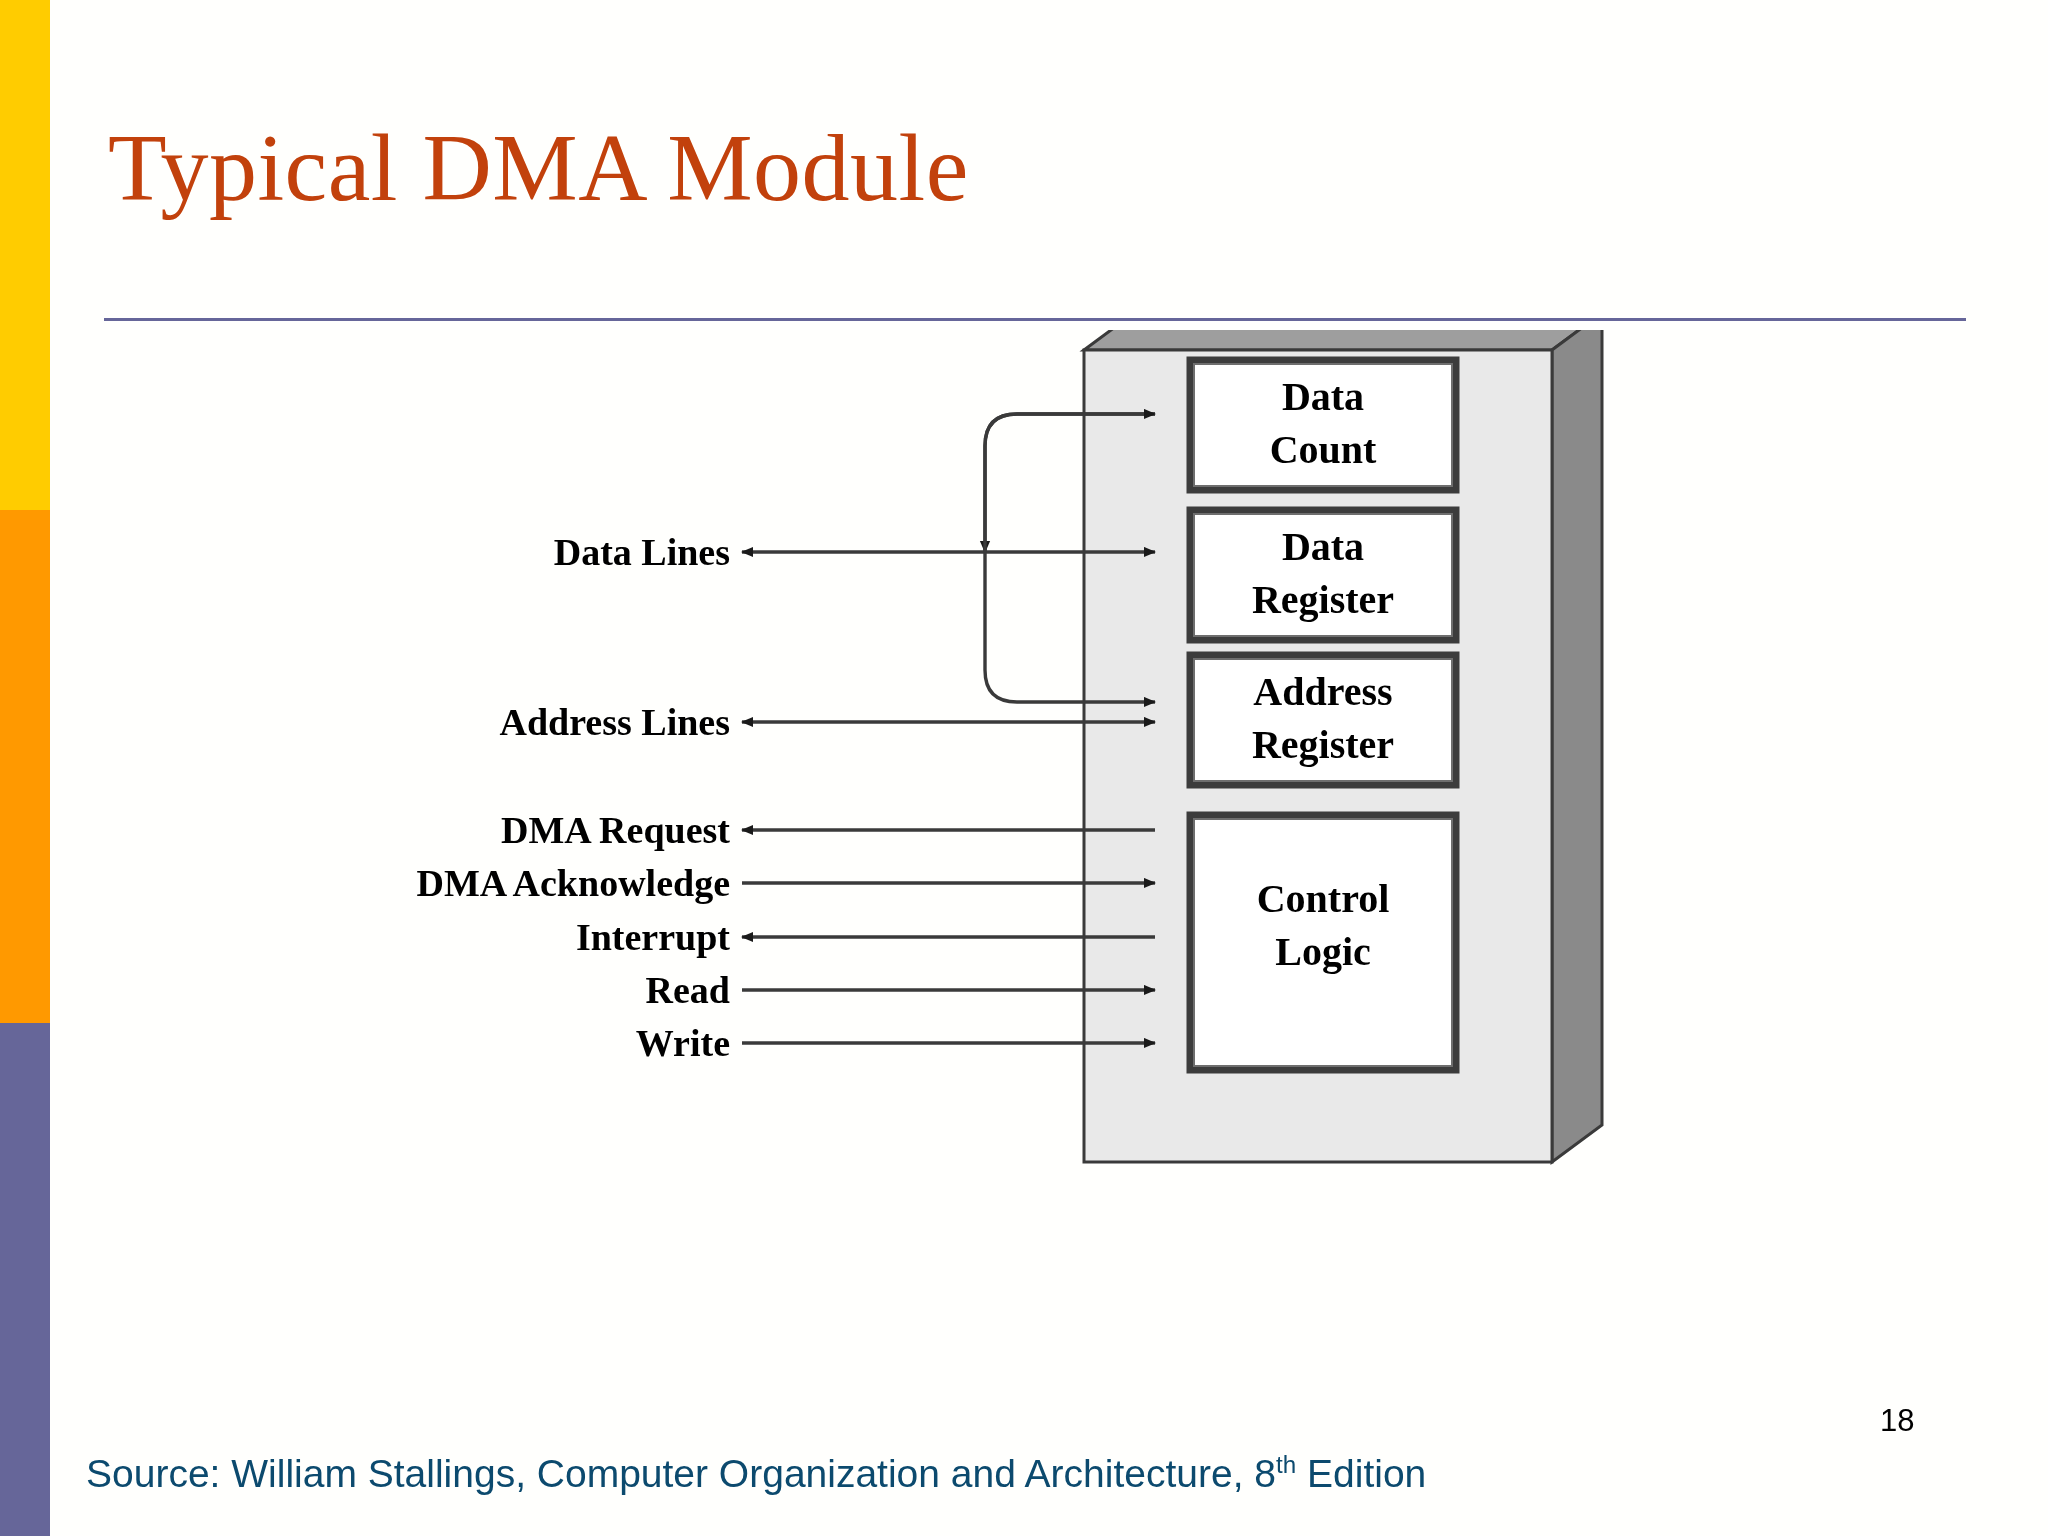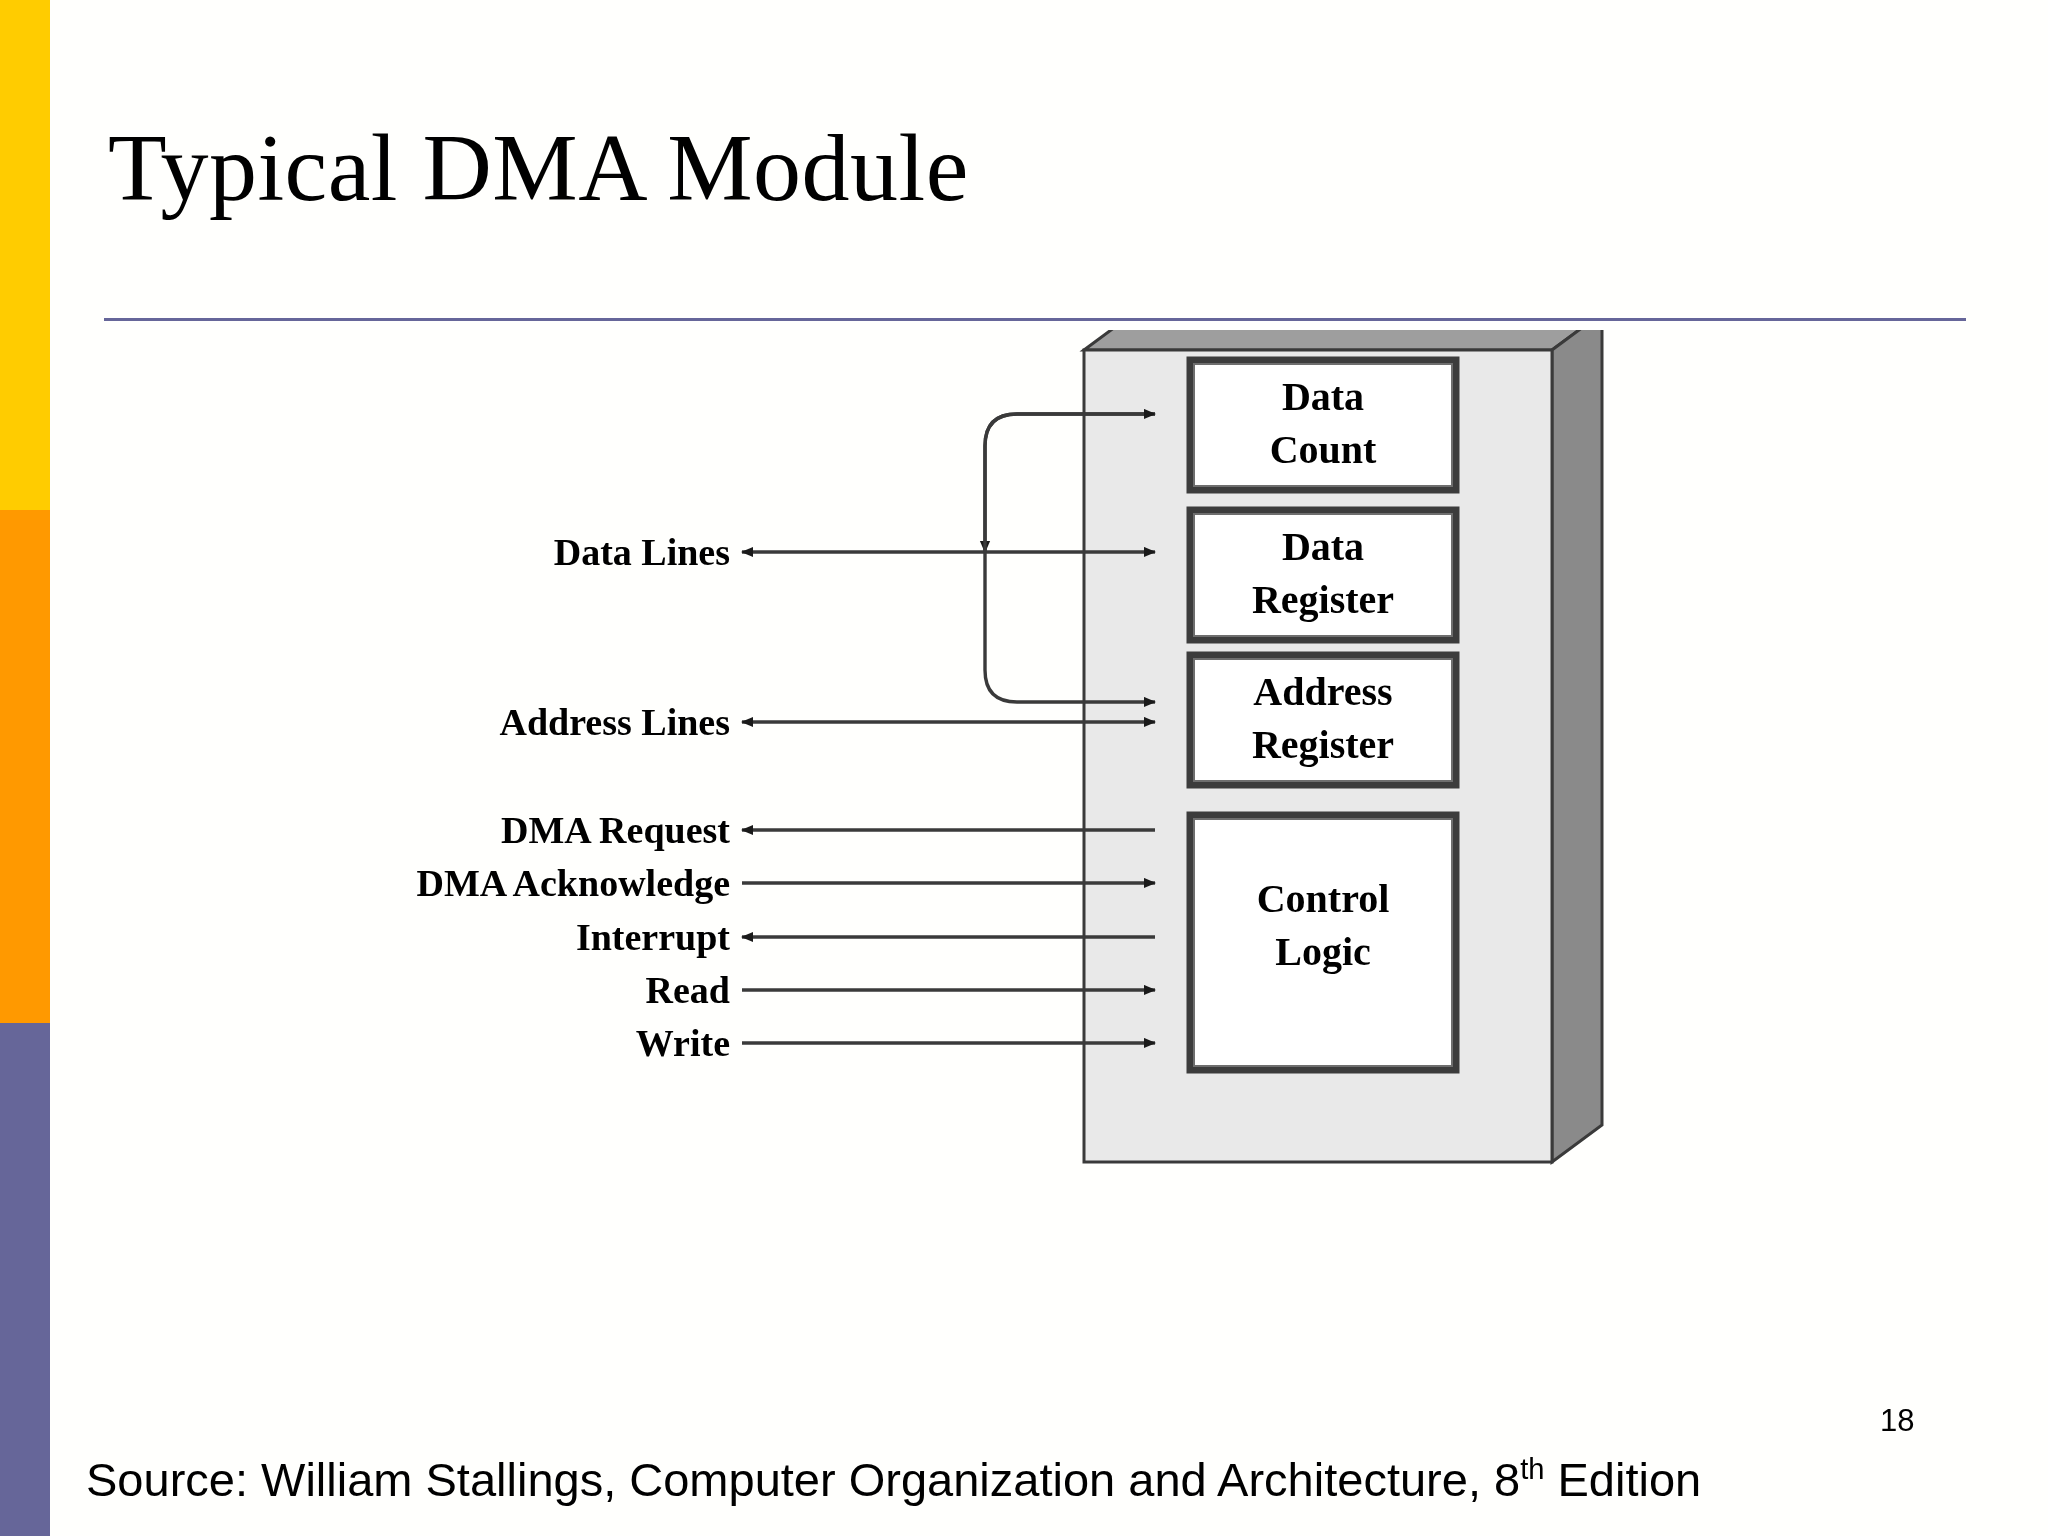--- a/index.html
+++ b/index.html
@@ -28,21 +28,21 @@
   #accent-purple { top: 1023px; height: 513px; background: #666699; }
 
   
   #title {
     position: absolute;
     left: 108px;
     top: 118px;
     font-family: "Liberation Serif", "DejaVu Serif", serif;
     font-size: 96px;
     line-height: 1.05;
-    color: #000000;
+    color: #c2410c;
     letter-spacing: 0.5px;
     white-space: nowrap;
   }
   #title-rule {
     position: absolute;
     left: 104px;
     top: 318px;
     width: 1862px;
     height: 3px;
     background: #666699;
@@ -64,22 +64,22 @@
     position: absolute;
     left: 1880px;
     top: 1403px;
     font-size: 31px;
     color: #000000;
   }
   #source-note {
     position: absolute;
     left: 86px;
     top: 1452px;
-    font-size: 47px;
-    color: #000000;
+    font-size: 39px;
+    color: #0c4a6e;
     white-space: nowrap;
     text-align: center;
   }
   #source-note sup {
     font-size: 0.62em;
     vertical-align: super;
     line-height: 0;
   }
 </style>
 </head>

